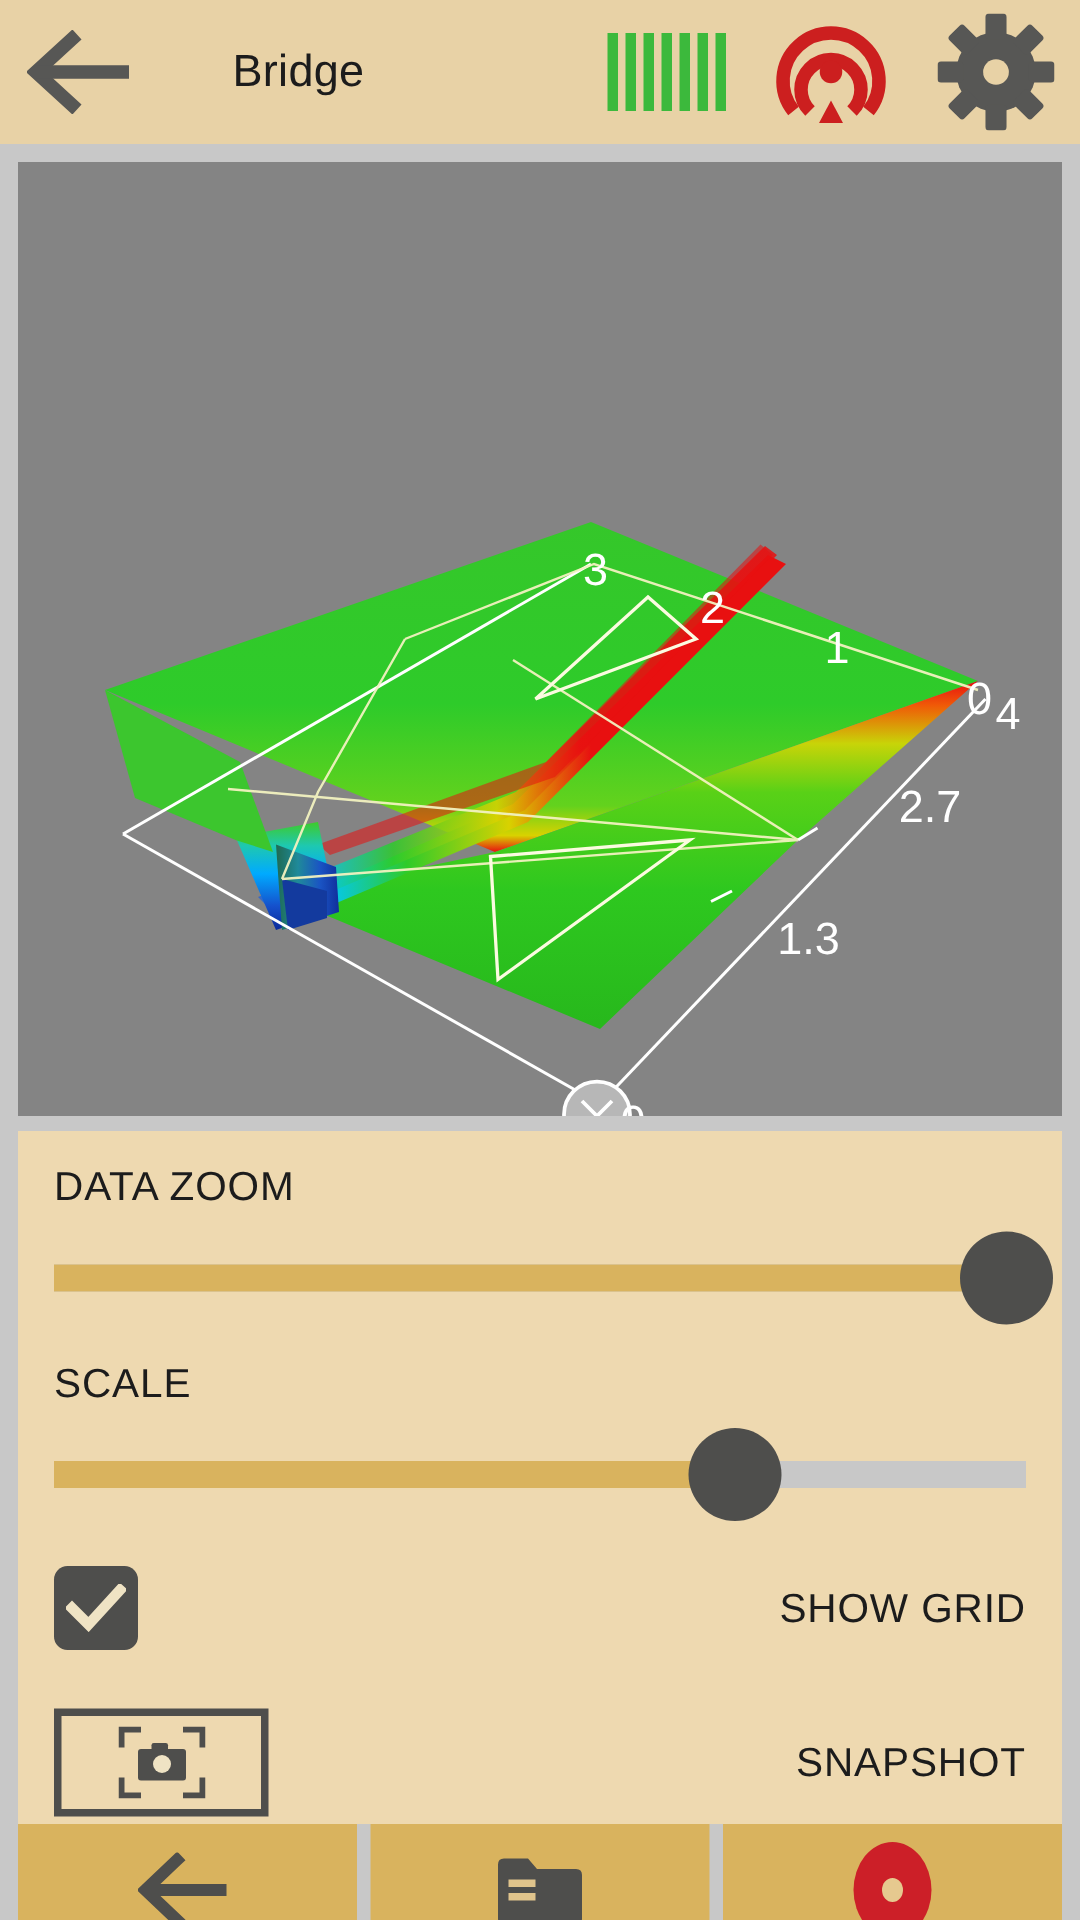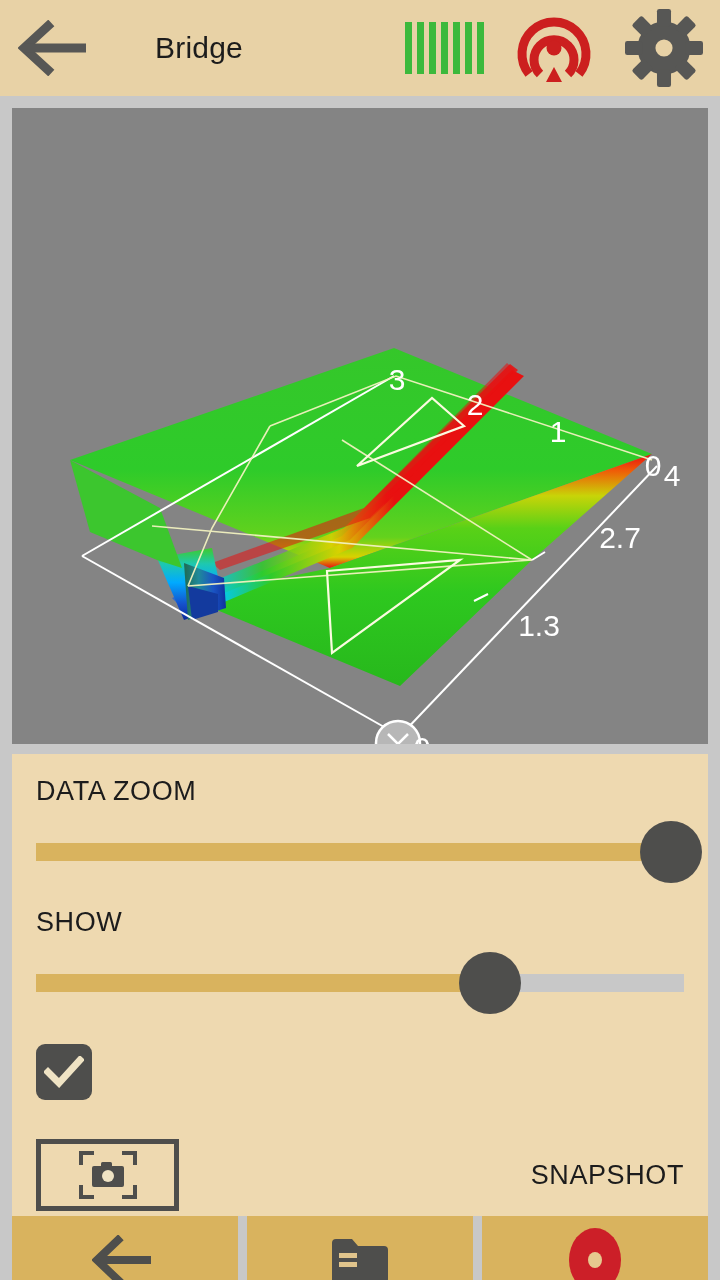--- a/index.html
+++ b/index.html
@@ -282,33 +282,34 @@
 
   <div class="controls">
 
     <div class="ctl-label">DATA ZOOM</div>
     <div class="slider">
       <div class="track-bg"></div>
       <div class="track-fill" style="width:95%"></div>
       <div class="thumb" style="left:98%"></div>
     </div>
 
-    <div class="ctl-label" style="margin-top:26px">SHOW</div>
+    <div class="ctl-label" style="margin-top:26px">SCALE</div>
     <div class="slider">
       <div class="track-bg"></div>
       <div class="track-fill" style="width:70%"></div>
       <div class="thumb" style="left:70%"></div>
     </div>
 
     <div class="row-grid">
       <div class="checkbox">
         <svg width="40" height="32" viewBox="0 0 40 32">
           <path d="M4 16 L15 27 L36 4" fill="none" stroke="#efe3c4" stroke-width="7" stroke-linecap="square"></path>
         </svg>
       </div>
+      <div class="row-lbl">SHOW GRID</div>
     </div>
 
     <div class="row-snap">
       <div class="snap-btn">
         <svg width="58" height="48" viewBox="0 0 58 48">
           <g fill="none" stroke="#4e4e4c" stroke-width="4">
             <path d="M2 14 L2 2 L15 2"></path>
             <path d="M43 2 L56 2 L56 14"></path>
             <path d="M56 34 L56 46 L43 46"></path>
             <path d="M15 46 L2 46 L2 34"></path>

